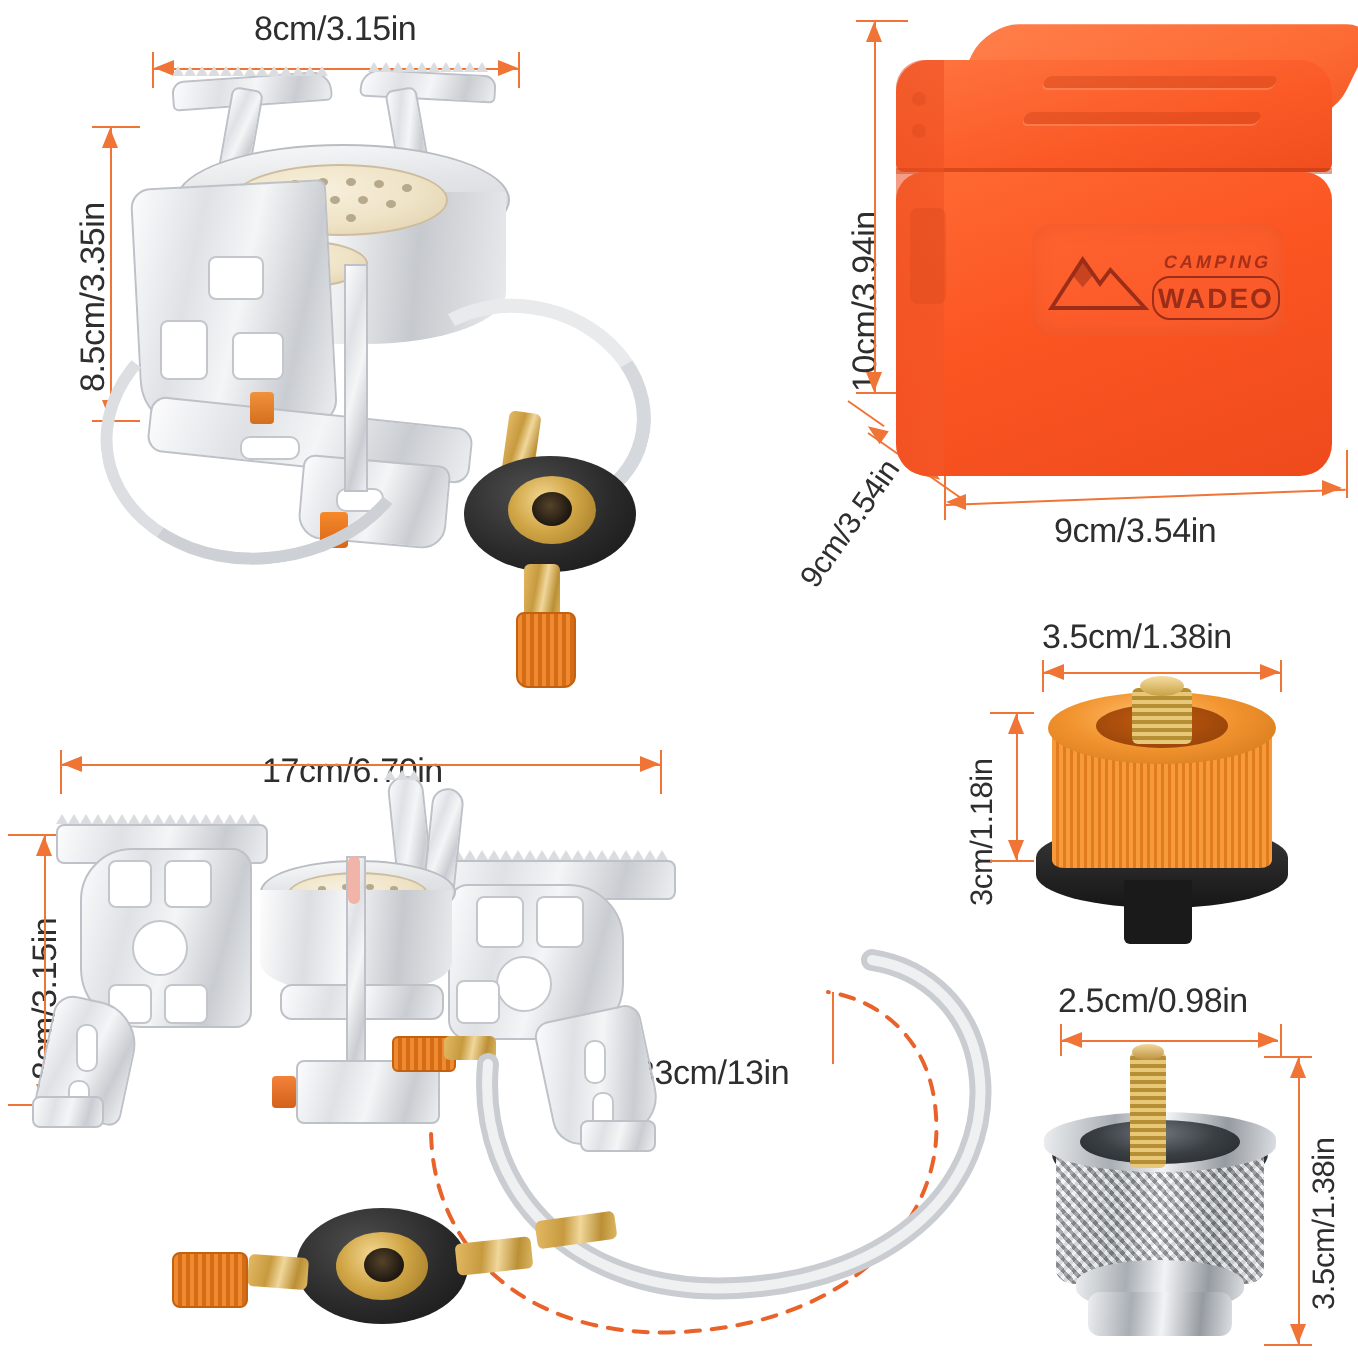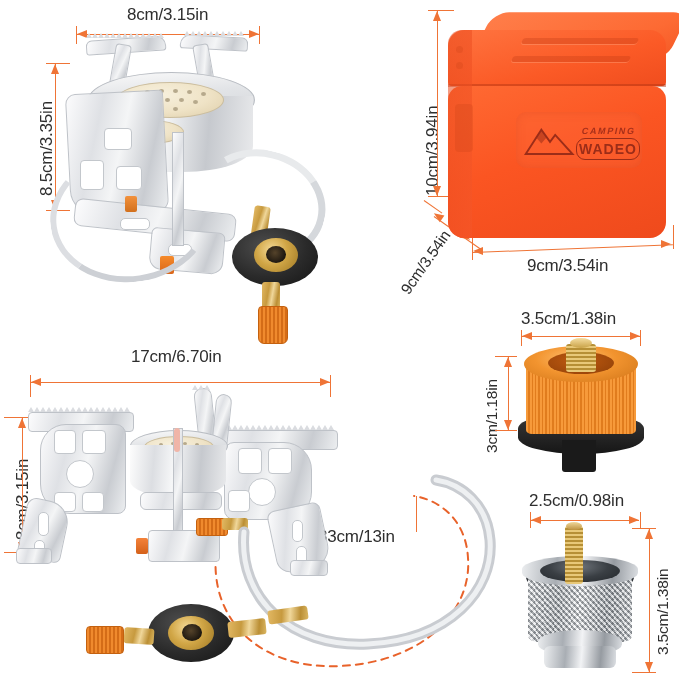--- a/index.html
+++ b/index.html
@@ -405,21 +405,21 @@
         <div class="logo-text-camping" style="left:66px; top:14px;">CAMPING</div>
         <div class="logo-box" style="left:60px; top:26px; width:62px; height:20px;">
           <span class="logo-wadeo">WADEO</span>
         </div>
       </div>
     </div>
   </div>
 
   <div>
 
-    <div class="dim-label" style="left:131px; top:348px;">17cm/6.70in</div>
+    <div class="dim-label" style="left:131px; top:377px;">17cm/6.70in</div>
     <div class="tick-v" style="left:30px; top:375px; height:22px;"></div>
     <div class="tick-v" style="left:330px; top:375px; height:22px;"></div>
     <div class="dim-line-h" style="left:31px; top:382px; width:299px;"></div>
     <div class="ah ah-left" style="left:31px; top:377.5px;"></div>
     <div class="ah ah-right" style="left:320px; top:377.5px;"></div>
 
     <div class="dim-label vert-label" style="left:14px; top:540px; transform:rotate(-90deg);">8cm/3.15in</div>
     <div class="tick-h" style="left:4px; top:417px; width:24px;"></div>
     <div class="tick-h" style="left:4px; top:552px; width:24px;"></div>
     <div class="dim-line-v" style="left:22px; top:418px; height:134px;"></div>

